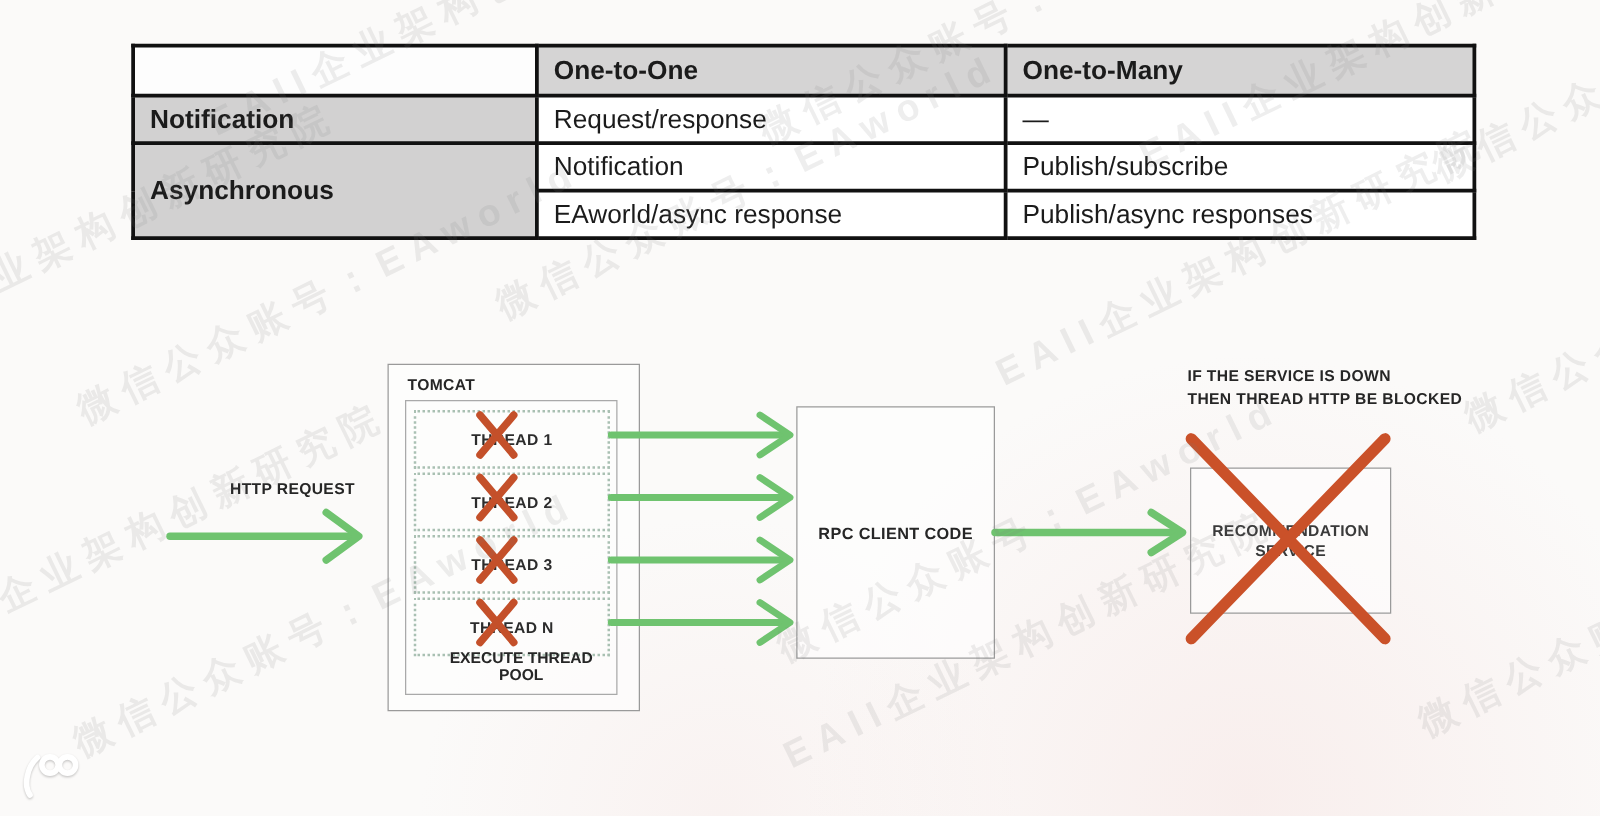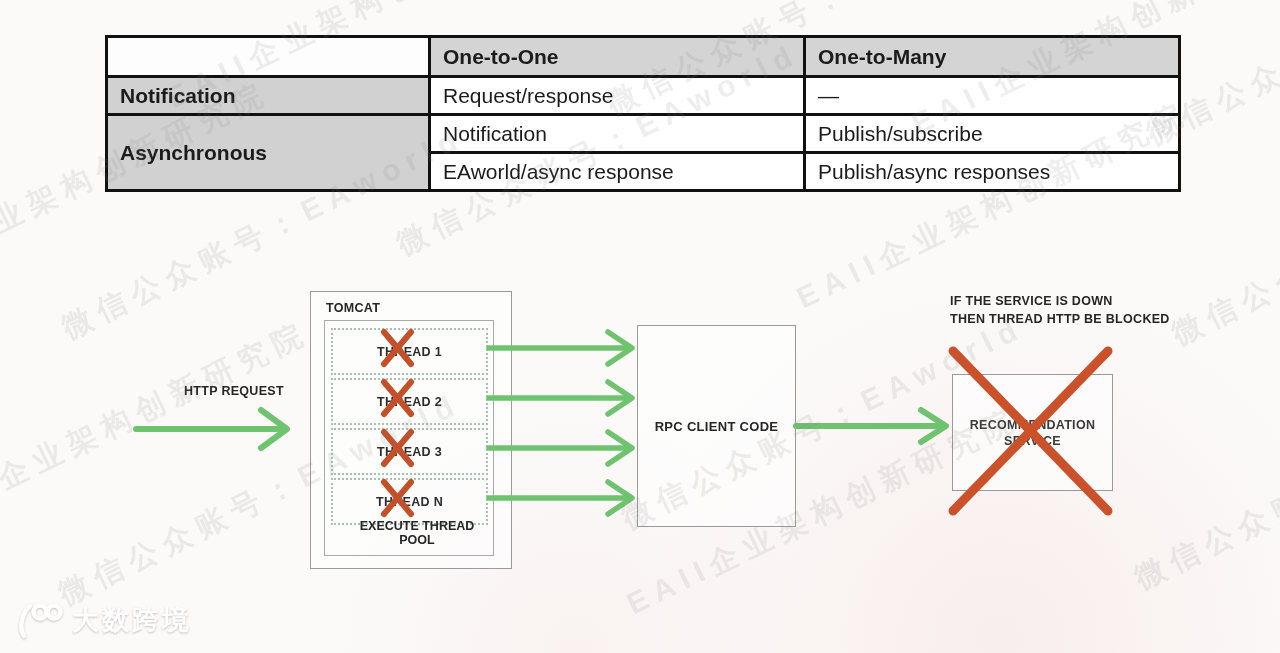--- a/index.html
+++ b/index.html
@@ -190,16 +190,15 @@
   </svg>
 
   <div class="logo">
     <svg width="50" height="38" viewBox="0 0 50 38">
       <g stroke="#ffffff" stroke-width="4.5" fill="none" stroke-linecap="round">
         <path d="M11 35 C6 28 8 13 17 5"></path>
         <circle cx="27" cy="11" r="6.5"></circle>
         <circle cx="41" cy="11" r="6.5"></circle>
       </g>
     </svg>
-    <span class="logo-text">大数跨境</span>
   </div>
 
 </div>
 
 </body></html>

